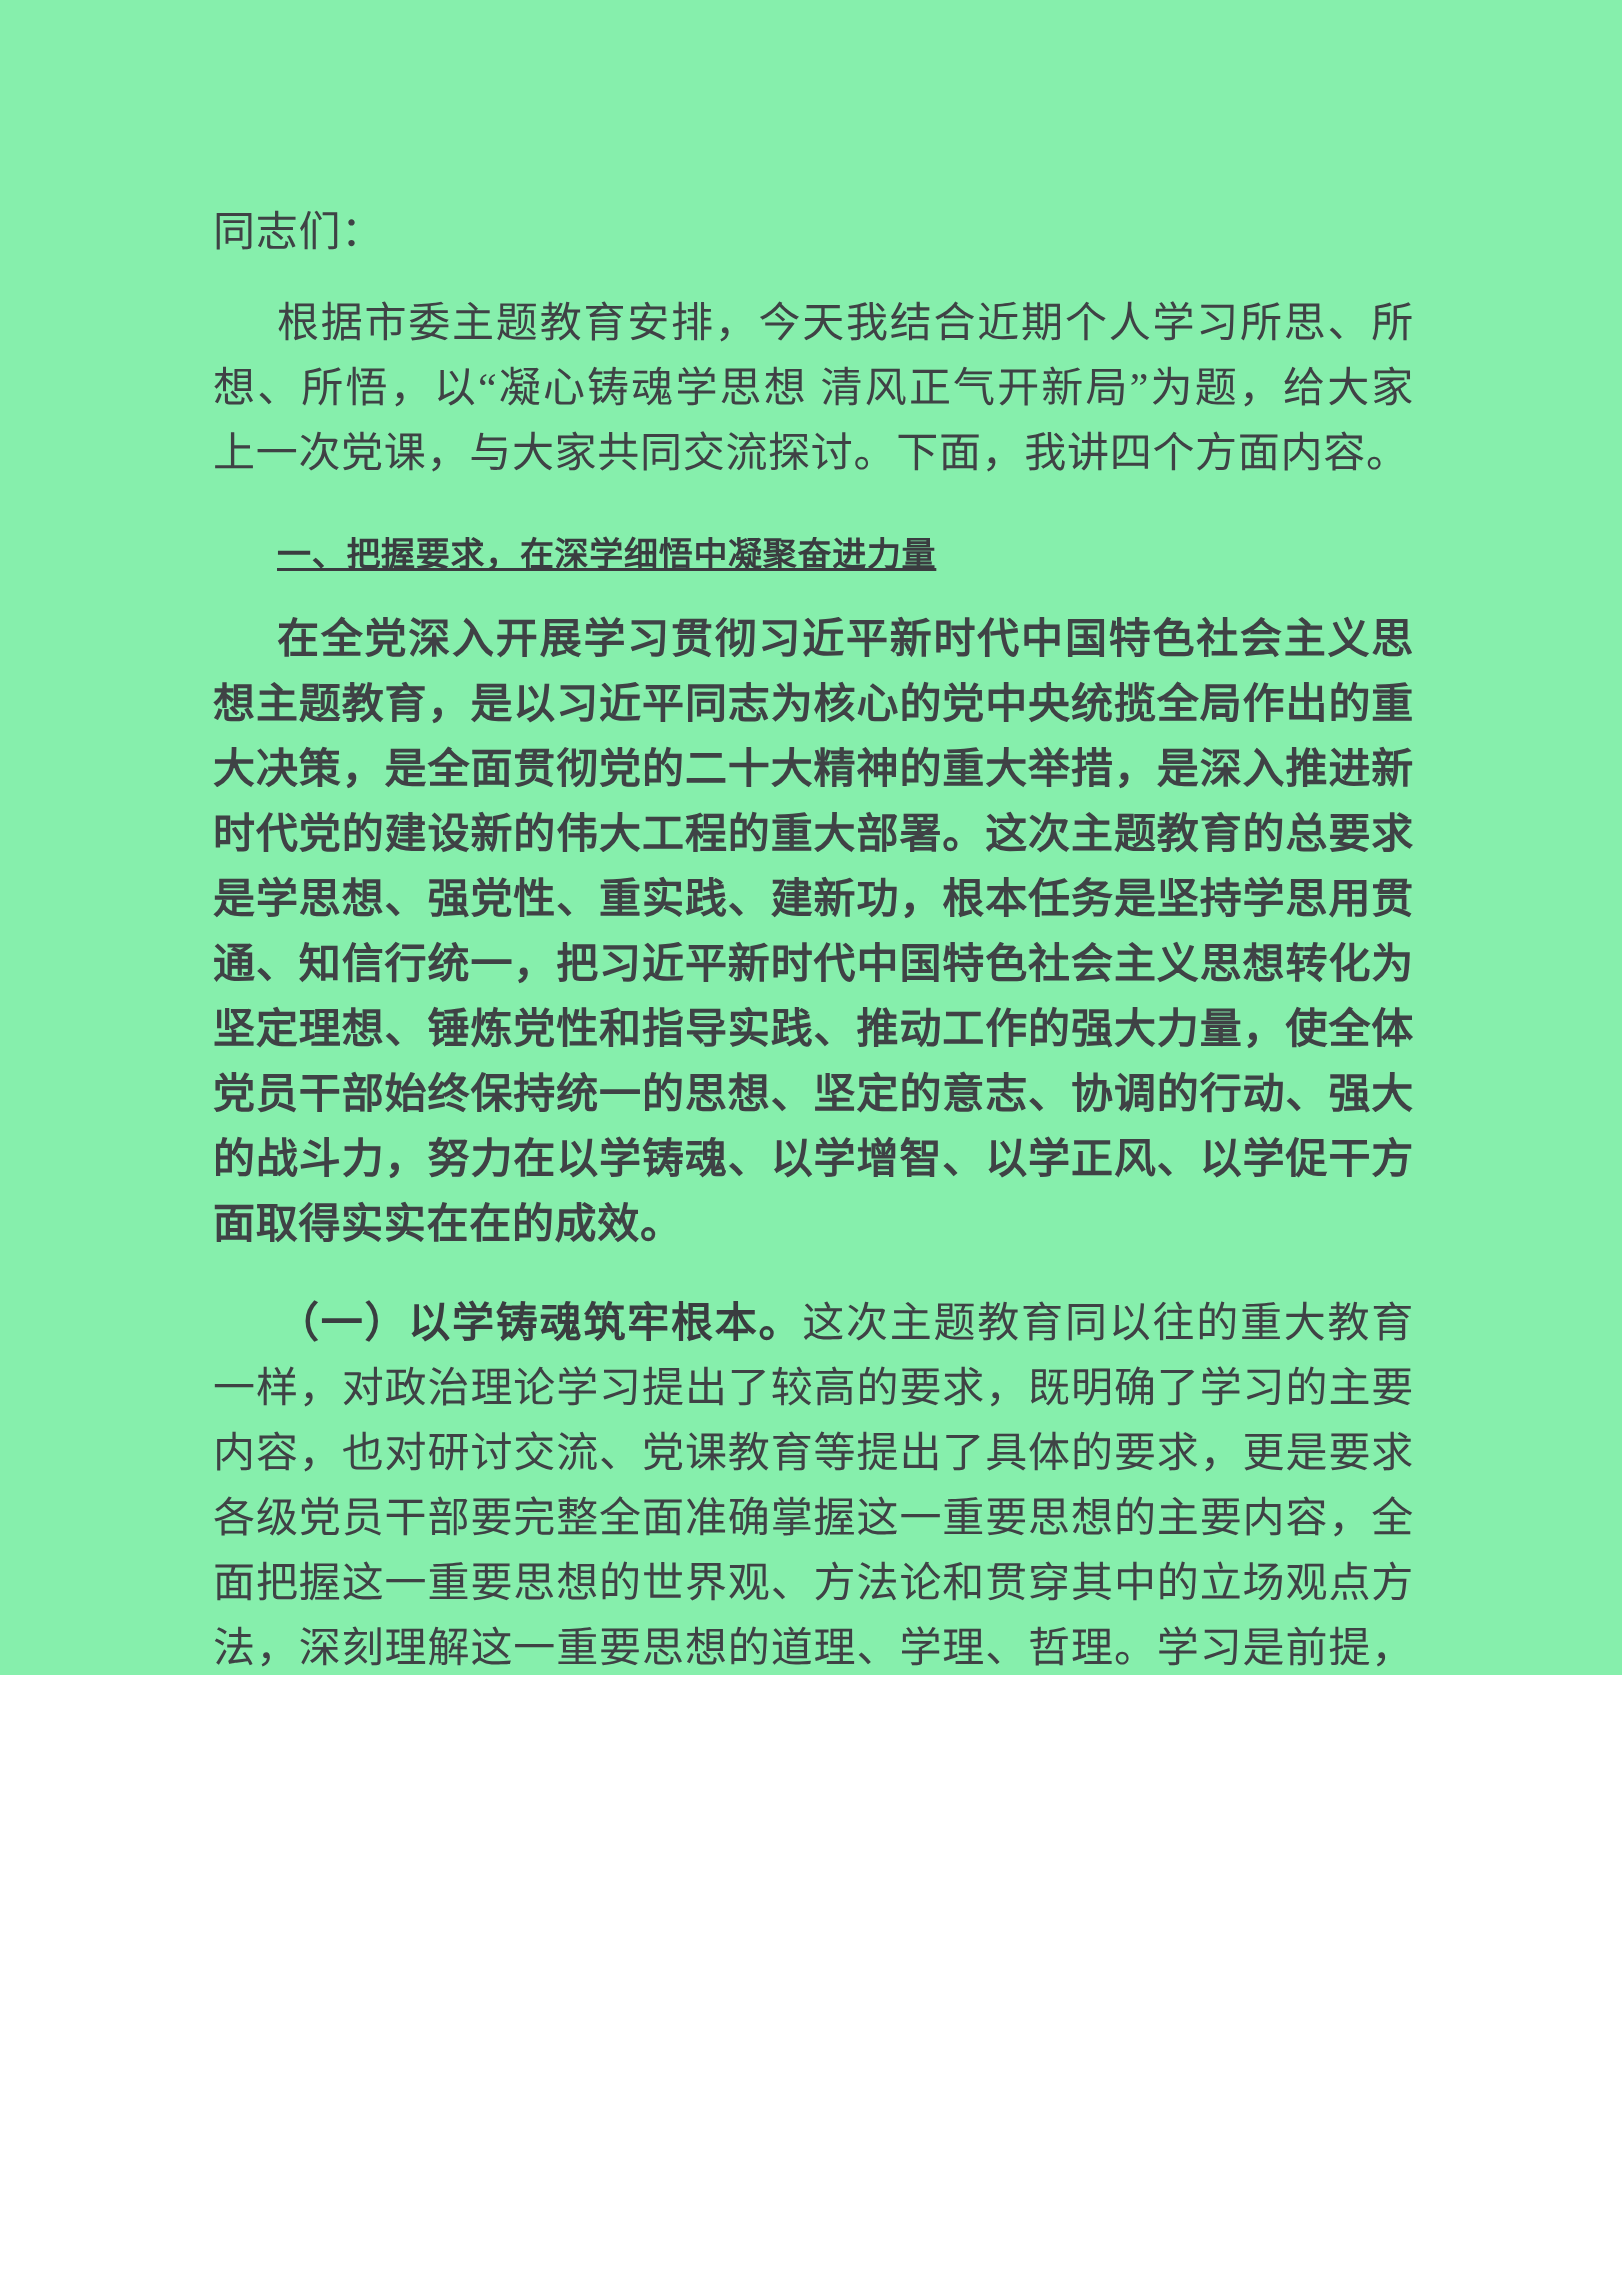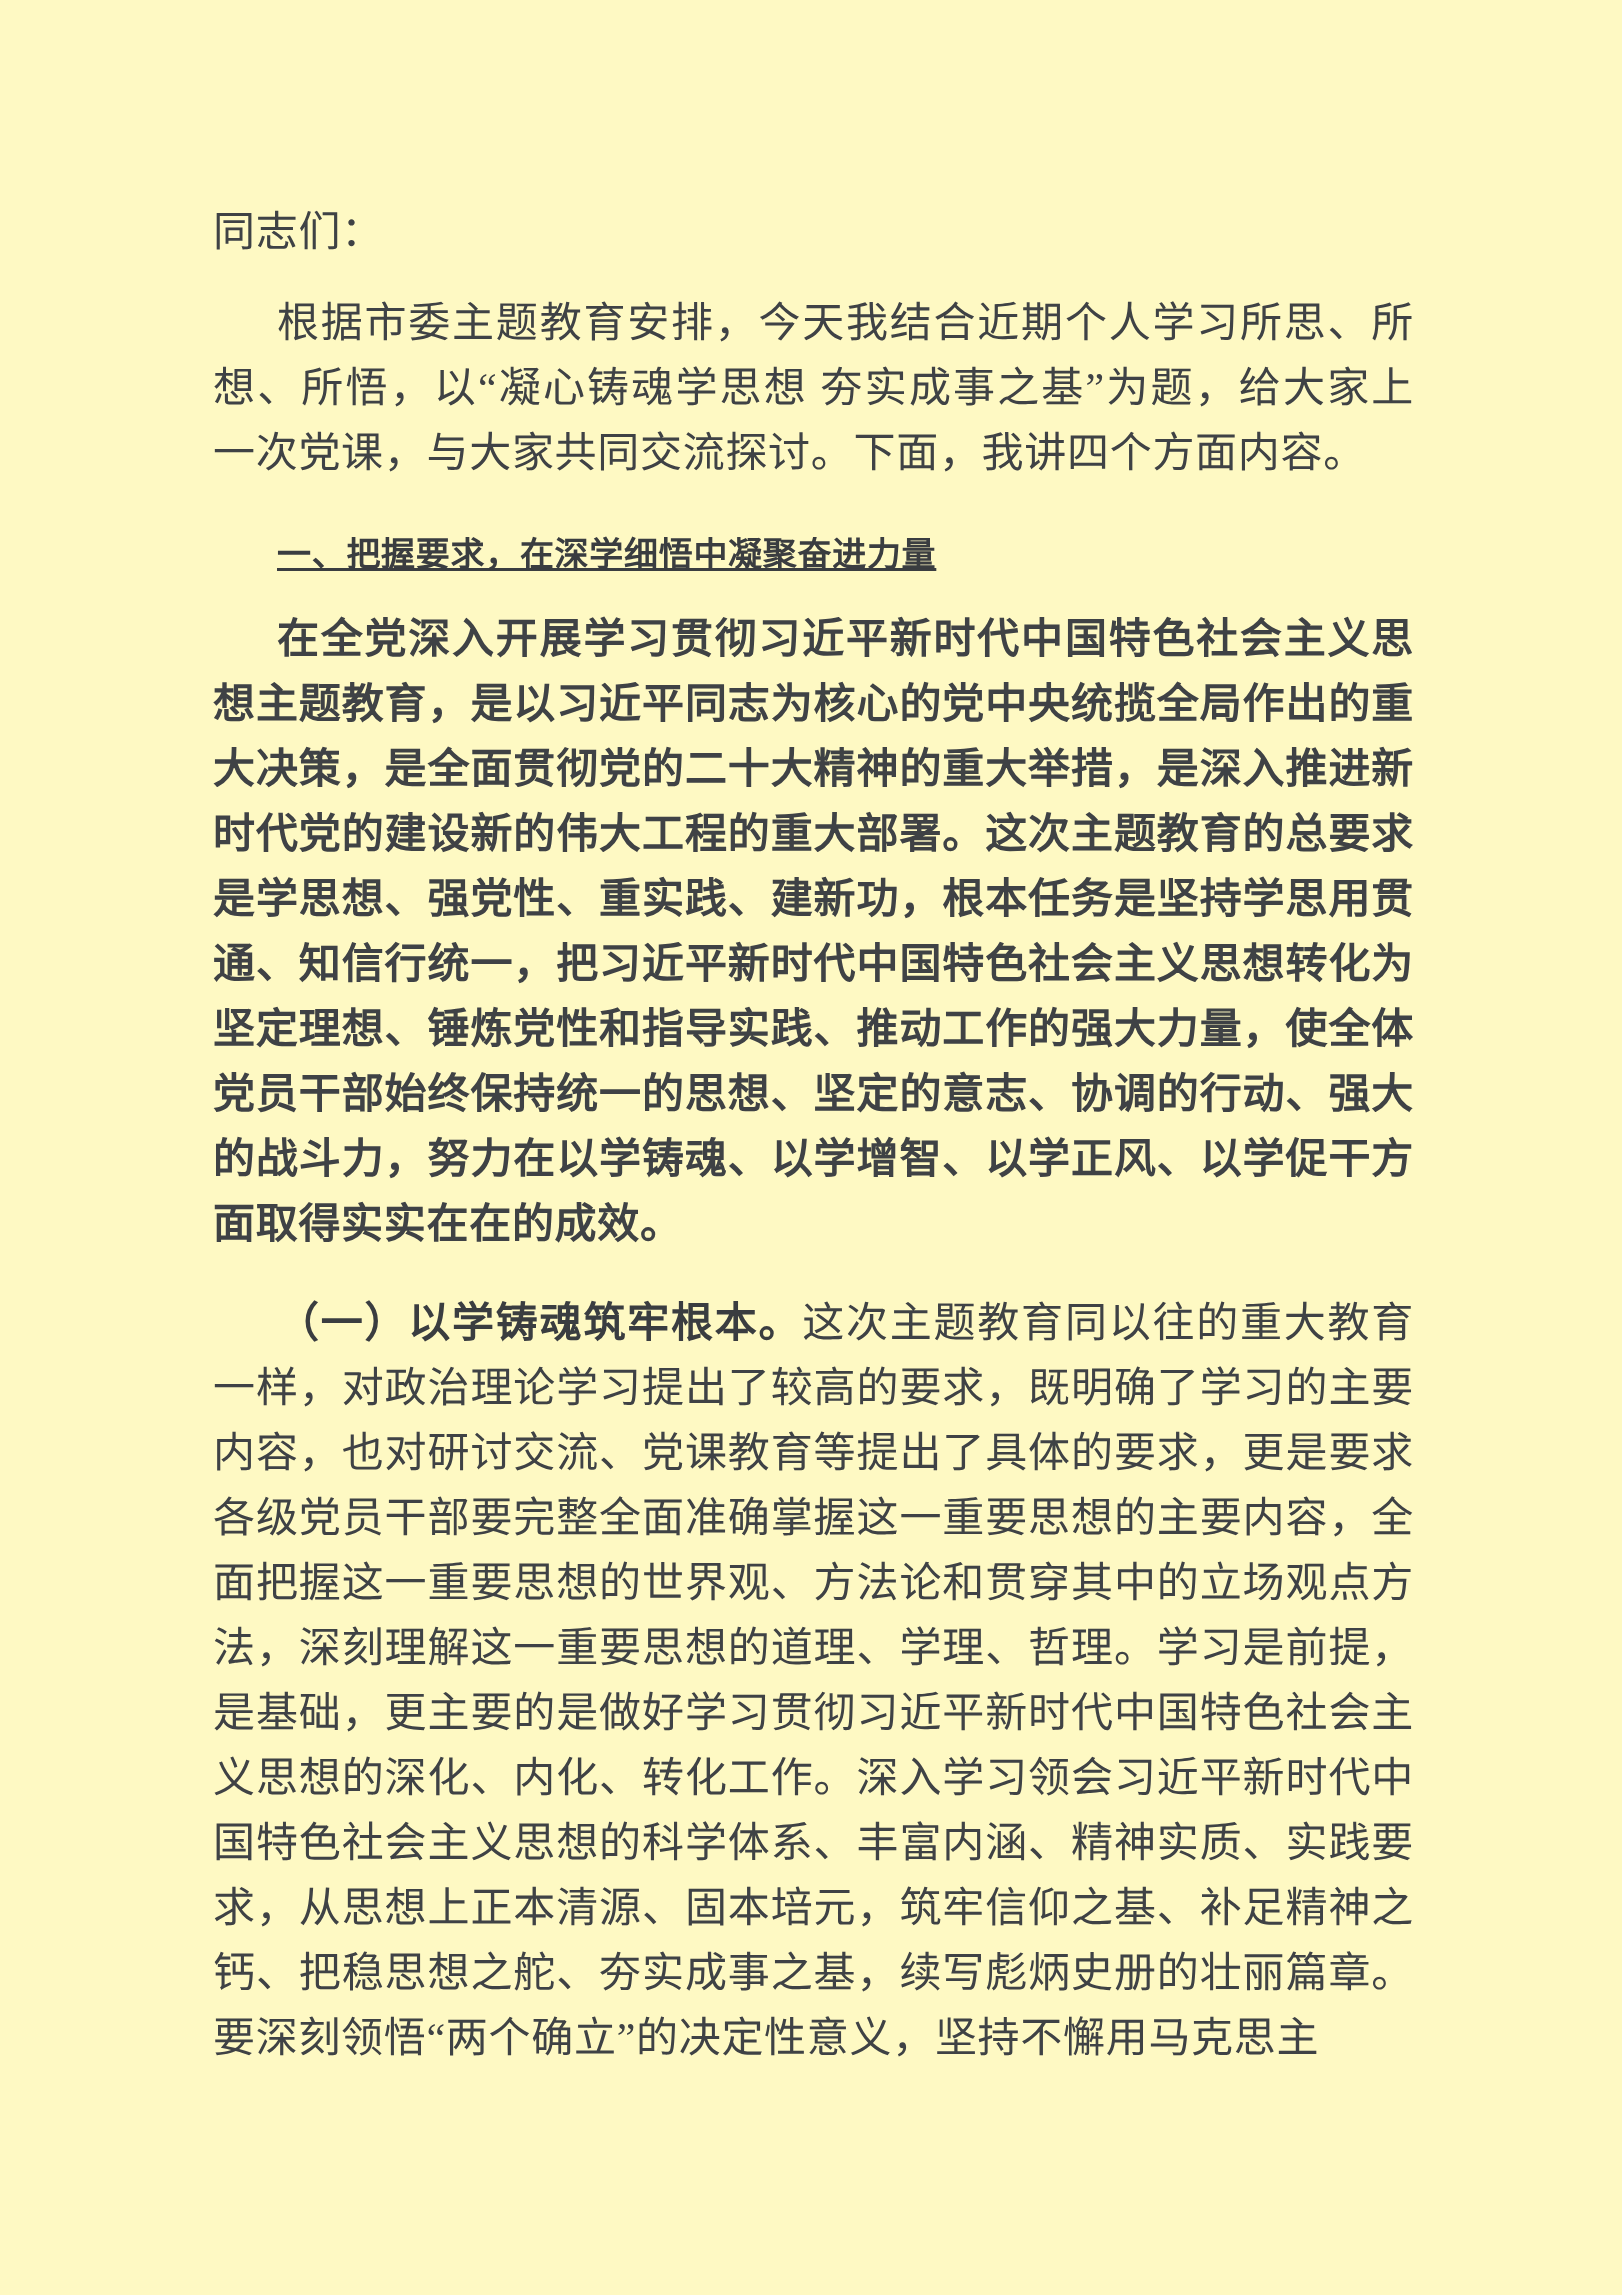--- a/index.html
+++ b/index.html
@@ -3,22 +3,22 @@
 <meta charset="utf-8">
 <style>
   html, body {
     margin: 0;
     padding: 0;
     background: #ffffff;
   }
   .page {
     position: relative;
     width: 1623px;
-    height: 2295px;
-    background: #fef9c3;
+    height: 1675px;
+    background: #86efac;
     overflow: hidden;
   }
   .content {
     position: absolute;
     top: 200px;
     left: 213px;
     width: 1201px;
     font-family: "Liberation Serif", "DejaVu Serif", serif;
     font-size: 42px;
     line-height: 65px;
@@ -63,21 +63,21 @@
     color: #3a3d40;
   }
 </style>
 </head>
 <body>
 
 <div class="page">
   <div class="content">
     <p class="salutation">同志们：</p>
 
-    <p class="para">根据市委主题教育安排，今天我结合近期个人学习所思、所想、所悟，以“凝心铸魂学思想 夯实成事之基”为题，给大家上一次党课，与大家共同交流探讨。下面，我讲四个方面内容。</p>
+    <p class="para">根据市委主题教育安排，今天我结合近期个人学习所思、所想、所悟，以“凝心铸魂学思想 清风正气开新局”为题，给大家上一次党课，与大家共同交流探讨。下面，我讲四个方面内容。</p>
 
     <h2 class="heading">一、把握要求，在深学细悟中凝聚奋进力量</h2>
 
     <p class="para para-section1">在全党深入开展学习贯彻习近平新时代中国特色社会主义思想主题教育，是以习近平同志为核心的党中央统揽全局作出的重大决策，是全面贯彻党的二十大精神的重大举措，是深入推进新时代党的建设新的伟大工程的重大部署。这次主题教育的总要求是学思想、强党性、重实践、建新功，根本任务是坚持学思用贯通、知信行统一，把习近平新时代中国特色社会主义思想转化为坚定理想、锤炼党性和指导实践、推动工作的强大力量，使全体党员干部始终保持统一的思想、坚定的意志、协调的行动、强大的战斗力，努力在以学铸魂、以学增智、以学正风、以学促干方面取得实实在在的成效。</p>
 
     <p class="para para-last"><span class="lead">（一）以学铸魂筑牢根本。</span><span>这次主题教育同以往的重大教育一样，对政治理论学习提出了较高的要求，既明确了学习的主要内容，也对研讨交流、党课教育等提出了具体的要求，更是要求各级党员干部要完整全面准确掌握这一重要思想的主要内容，全面把握这一重要思想的世界观、方法论和贯穿其中的立场观点方法，深刻理解这一重要思想的道理、学理、哲理。学习是前提，是基础，更主要的是做好学习贯彻习近平新时代中国特色社会主义思想的深化、内化、转化工作。深入学习领会习近平新时代中国特色社会主义思想的科学体系、丰富内涵、精神实质、实践要求，从思想上正本清源、固本培元，筑牢信仰之基、补足精神之钙、把稳思想之舵、夯实成事之基，续写彪炳史册的壮丽篇章。要深刻领悟“两个确立”的决定性意义，坚持不懈用马克思主</span></p>
   </div>
 </div>
 
 

